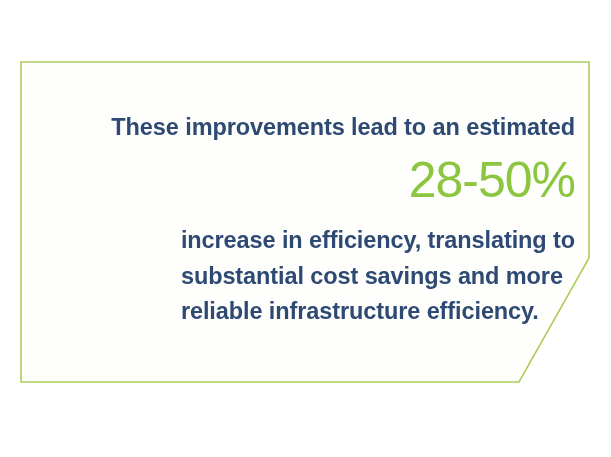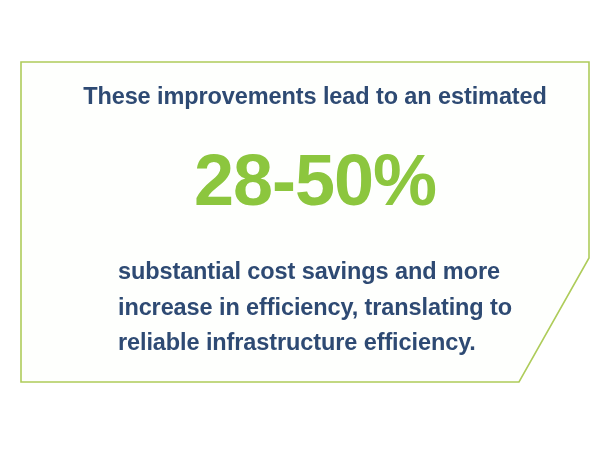--- a/index.html
+++ b/index.html
@@ -36,37 +36,36 @@
   
   #callout-content {
     position: absolute;
     left: 55px;
     top: 62px;
     width: 520px;
     height: 320px;
     display: flex;
     flex-direction: column;
     justify-content: center;
-    align-items: center;
-    gap: 20px;
+    align-items: flex-end;
   }
 
   .headline {
     font-size: 23.5px;
     font-weight: 700;
     color: #2e4a73;
     letter-spacing: -0.1px;
     line-height: 1.15;
     margin: 0 0 14px 0;
     white-space: nowrap;
   }
 
   .stat {
-    font-size: 72px;
-    font-weight: 700;
+    font-size: 50px;
+    font-weight: 400;
     color: #8cc63e;
     line-height: 1.0;
     letter-spacing: -1px;
     margin: 0 0 18px 0;
     white-space: nowrap;
   }
 
   .body-text {
     font-size: 23.5px;
     font-weight: 600;
@@ -91,19 +90,19 @@
     <polygon id="callout-polygon" points="21,62 589,62 589,258 519,382 21,382" fill="#FEFFFD" stroke="#AECC5A" stroke-width="1.6" stroke-linejoin="miter" vector-effect="non-scaling-stroke"></polygon>
   </svg>
 
   <div id="callout-content">
 
     <p class="headline" style="color: rgb(46, 74, 115);">These improvements lead to an estimated</p>
 
     <p class="stat" style="color: rgb(140, 198, 62);">28-50%</p>
 
     <p class="body-text" style="color: rgb(46, 74, 115);">
+      <span class="body-line">increase in efficiency, translating to</span>
       <span class="body-line">substantial cost savings and more</span>
-      <span class="body-line">increase in efficiency, translating to</span>
       <span class="body-line">reliable infrastructure efficiency.</span>
     </p>
 
   </div>
 </div>
 
 </body></html>

